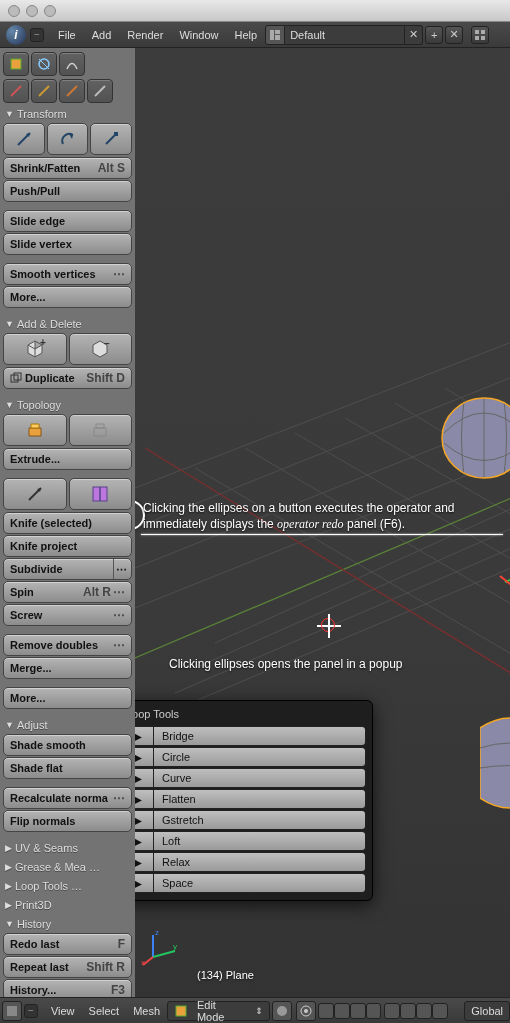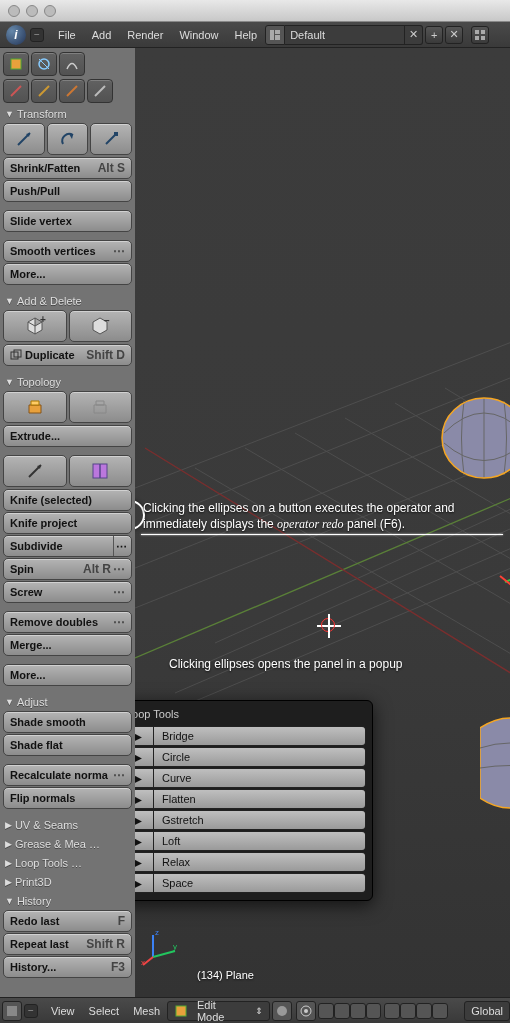--- a/index.html
+++ b/index.html
@@ -182,20 +182,23 @@
       </div>
       <div class="toolbtn">
           <span>Shrink/Fatten</span>
           <span class="kbd">Alt S</span>
         </div>
       <div class="toolbtn">
           <span>Push/Pull</span>
         </div>
       <div style="height:6px"></div>
       <div class="toolbtn">
+          <span>Slide edge</span>
+        </div>
+      <div class="toolbtn">
           <span>Slide vertex</span>
         </div>
       <div style="height:6px"></div>
       <div class="toolbtn">
           <span>Smooth vertices</span>
           <span class="kbd">⋯</span>
         </div>
       <div class="toolbtn">
           <span>More...</span>
         </div>

